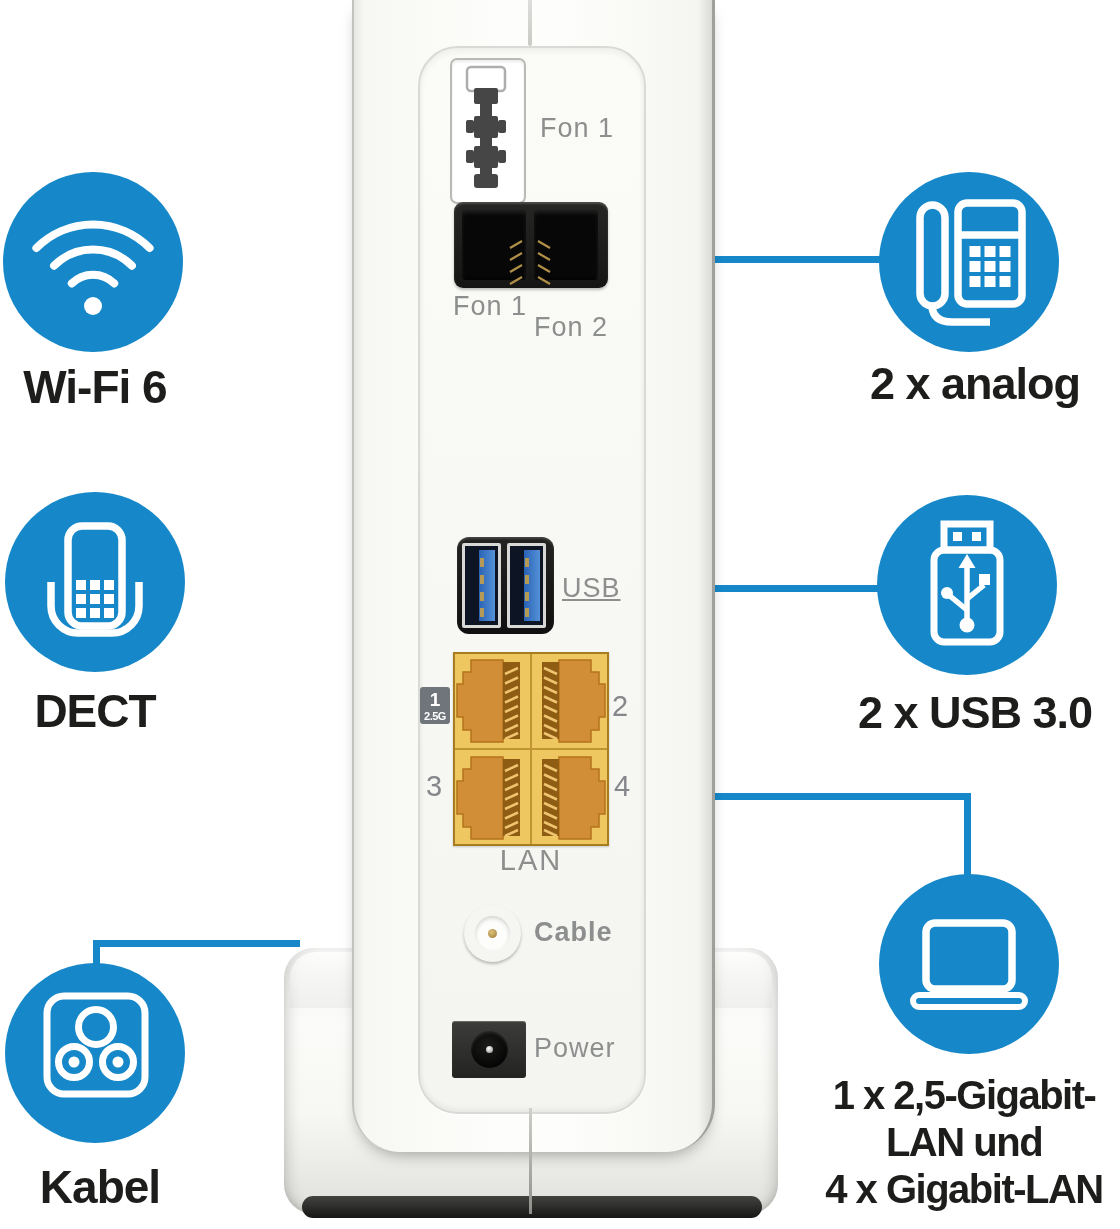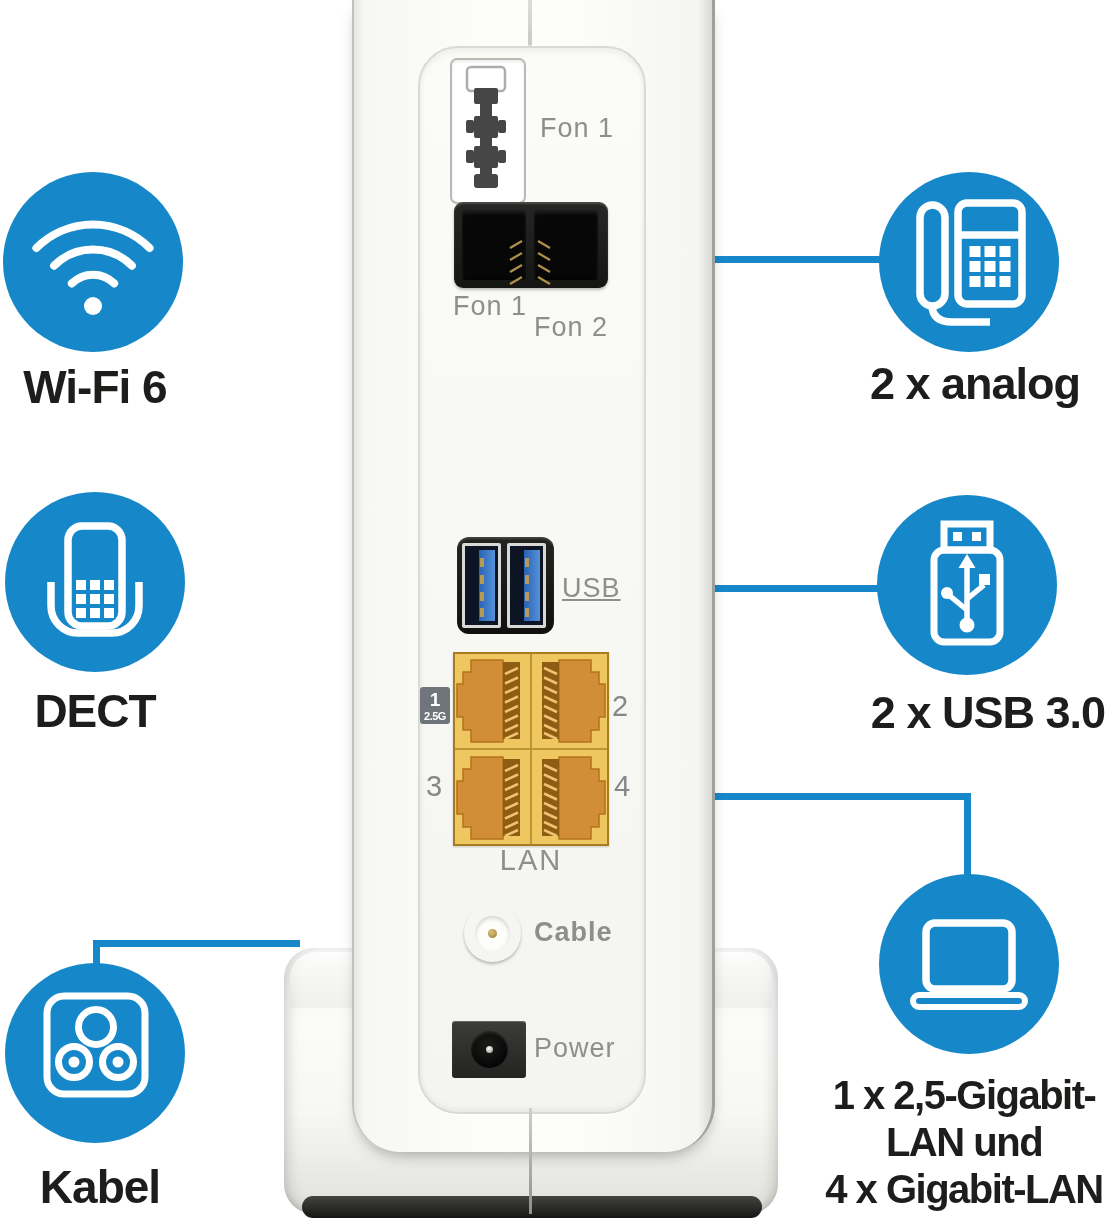--- a/index.html
+++ b/index.html
@@ -292,20 +292,20 @@
         <rect x="47" y="49" width="86" height="66" rx="9" stroke-width="7.5"></rect>
         <rect x="34" y="121" width="112" height="12" rx="6" stroke-width="6"></rect>
       </g>
     </svg>
   </div>
 
   <div class="big-label" style="left:0;top:360px;width:190px;font-size:46px;">Wi-Fi 6</div>
   <div class="big-label" style="left:0;top:1160px;width:200px;font-size:46px;">Kabel</div>
   <div class="big-label" style="left:0;top:684px;width:190px;font-size:46px;">DECT</div>
   <div class="big-label" style="left:855px;top:358px;width:240px;font-size:45px;">2 x analog</div>
-  <div class="big-label" style="left:845px;top:687px;width:260px;font-size:45px;text-align:right;">2 x USB 3.0</div>
+  <div class="big-label" style="left:845px;top:687px;width:260px;font-size:45px;">2 x USB 3.0</div>
   <div class="big-label" style="left:808px;top:1072px;width:312px;font-size:40px;line-height:47px;letter-spacing:-1.5px;">
     <span style="display:block;">1 x 2,5-Gigabit-</span>
     <span style="display:block;">LAN und</span>
     <span style="display:block;">4 x Gigabit-LAN</span>
   </div>
 
 </div>
 
 </body></html>

